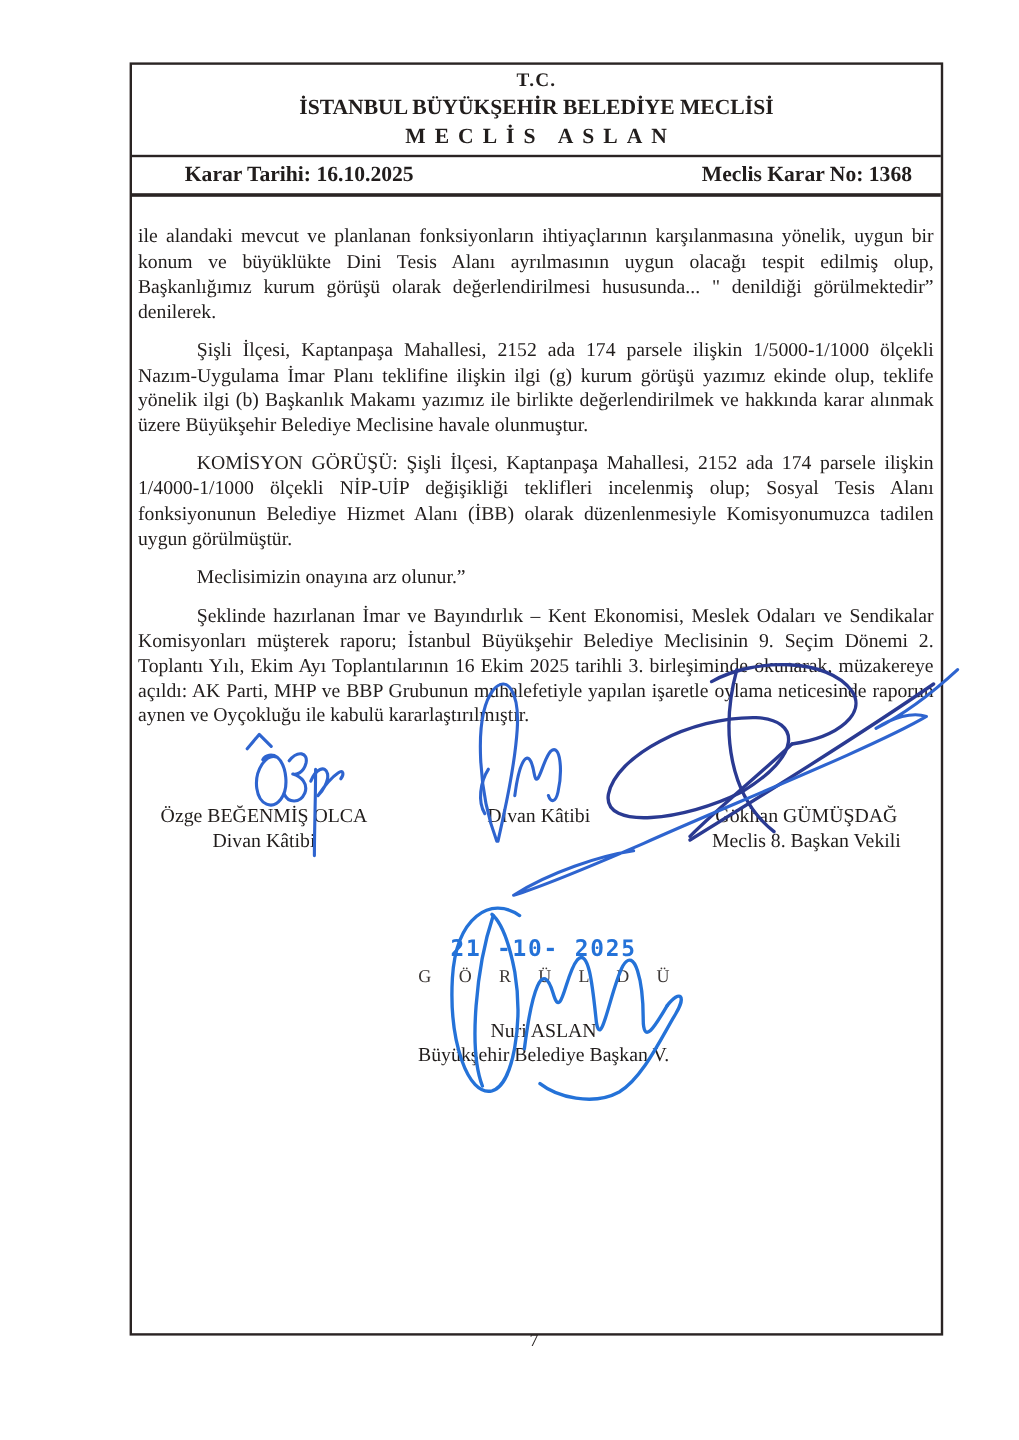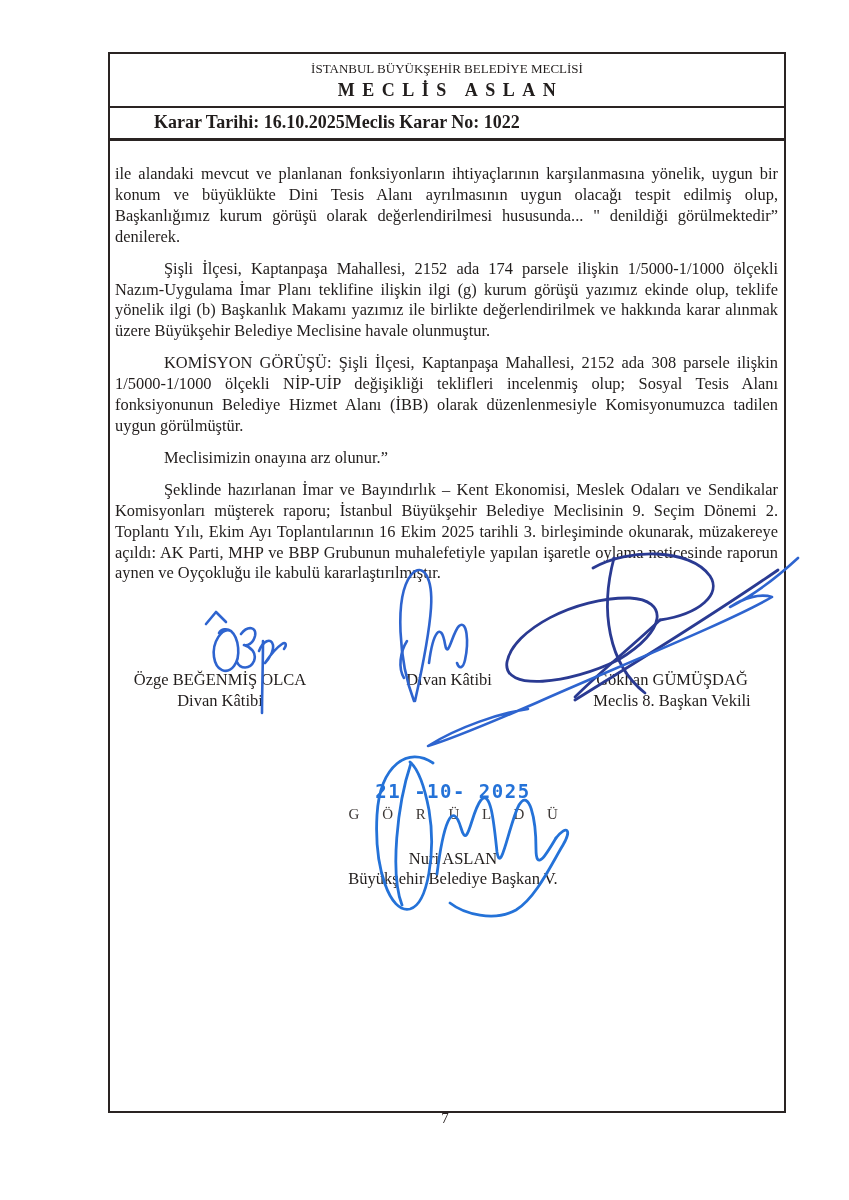--- a/index.html
+++ b/index.html
@@ -11,25 +11,25 @@
 
   
   .frame{
     position:absolute;left:108px;top:52px;width:674px;height:1057px;
     border:2px solid #2a2423;background:#ffffff;
   }
 
   
   .hdr{text-align:center;padding-top:5px;}
   .hdr .tc{font-size:16px;font-weight:bold;letter-spacing:1px;}
-  .hdr .inst{font-size:13px;font-weight:normal;margin-top:2px;}
+  .hdr .inst{font-size:18px;font-weight:bold;margin-top:2px;}
   .hdr .doctype{font-size:18px;font-weight:bold;letter-spacing:7.5px;margin-top:3px;padding-left:7px;}
 
   .meta{
-    display:flex;align-items:baseline;
+    display:flex;justify-content:space-between;align-items:baseline;
     border-top:2px solid #2a2423;border-bottom:3px solid #2a2423;
     margin-top:5px;padding:4px 24px 5px 44px;
     font-size:18px;font-weight:bold;
   }
 
   
   .bodytxt{padding:23px 6px 0 5px;font-size:16.4px;line-height:20.9px;text-align:justify;}
   .bodytxt p{margin:0 0 11px 0;}
   .bodytxt p.ind{text-indent:49px;}
   .bodytxt p.sp{}
@@ -60,33 +60,34 @@
   .ink .stp{stroke:#2472d8;stroke-width:2.8;}
 </style>
 </head>
 <body>
 
 <div class="page">
 
   <div class="frame">
 
     <div class="hdr">
+      <div class="tc">T.C.</div>
       <div class="inst">İSTANBUL BÜYÜKŞEHİR BELEDİYE MECLİSİ</div>
       <div class="doctype">MECLİS ASLAN</div>
     </div>
 
     <div class="meta">
       <span>Karar Tarihi: 16.10.2025</span>
-      <span>Meclis Karar No: 1022</span>
+      <span>Meclis Karar No: 1368</span>
     </div>
 
     <div class="bodytxt">
       <p>ile alandaki mevcut ve planlanan fonksiyonların ihtiyaçlarının karşılanmasına yönelik, uygun bir konum ve büyüklükte Dini Tesis Alanı ayrılmasının uygun olacağı tespit edilmiş olup, Başkanlığımız kurum görüşü olarak değerlendirilmesi hususunda... " denildiği görülmektedir” denilerek.</p>
       <p class="ind">Şişli İlçesi, Kaptanpaşa Mahallesi, 2152 ada 174 parsele ilişkin 1/5000-1/1000 ölçekli Nazım-Uygulama İmar Planı teklifine ilişkin ilgi (g) kurum görüşü yazımız ekinde olup, teklife yönelik ilgi (b) Başkanlık Makamı yazımız ile birlikte değerlendirilmek ve hakkında karar alınmak üzere Büyükşehir Belediye Meclisine havale olunmuştur.</p>
-      <p class="ind">KOMİSYON GÖRÜŞÜ: Şişli İlçesi, Kaptanpaşa Mahallesi, 2152 ada 308 parsele ilişkin 1/5000-1/1000 ölçekli NİP-UİP değişikliği teklifleri incelenmiş olup; Sosyal Tesis Alanı fonksiyonunun Belediye Hizmet Alanı (İBB) olarak düzenlenmesiyle Komisyonumuzca tadilen uygun görülmüştür.</p>
+      <p class="ind">KOMİSYON GÖRÜŞÜ: Şişli İlçesi, Kaptanpaşa Mahallesi, 2152 ada 174 parsele ilişkin 1/4000-1/1000 ölçekli NİP-UİP değişikliği teklifleri incelenmiş olup; Sosyal Tesis Alanı fonksiyonunun Belediye Hizmet Alanı (İBB) olarak düzenlenmesiyle Komisyonumuzca tadilen uygun görülmüştür.</p>
       <p class="ind sp">Meclisimizin onayına arz olunur.”</p>
       <p class="ind">Şeklinde hazırlanan İmar ve Bayındırlık – Kent Ekonomisi, Meslek Odaları ve Sendikalar Komisyonları müşterek raporu; İstanbul Büyükşehir Belediye Meclisinin 9. Seçim Dönemi 2. Toplantı Yılı, Ekim Ayı Toplantılarının 16 Ekim 2025 tarihli 3. birleşiminde okunarak, müzakereye açıldı: AK Parti, MHP ve BBP Grubunun muhalefetiyle yapılan işaretle oylama neticesinde raporun aynen ve Oyçokluğu ile kabulü kararlaştırılmıştır.</p>
     </div>
 
     <div class="sig sig-1">
       <div>Özge BEĞENMİŞ OLCA</div>
       <div class="t">Divan Kâtibi</div>
     </div>
     <div class="sig sig-2">
       <div class="t">Divan Kâtibi</div>

